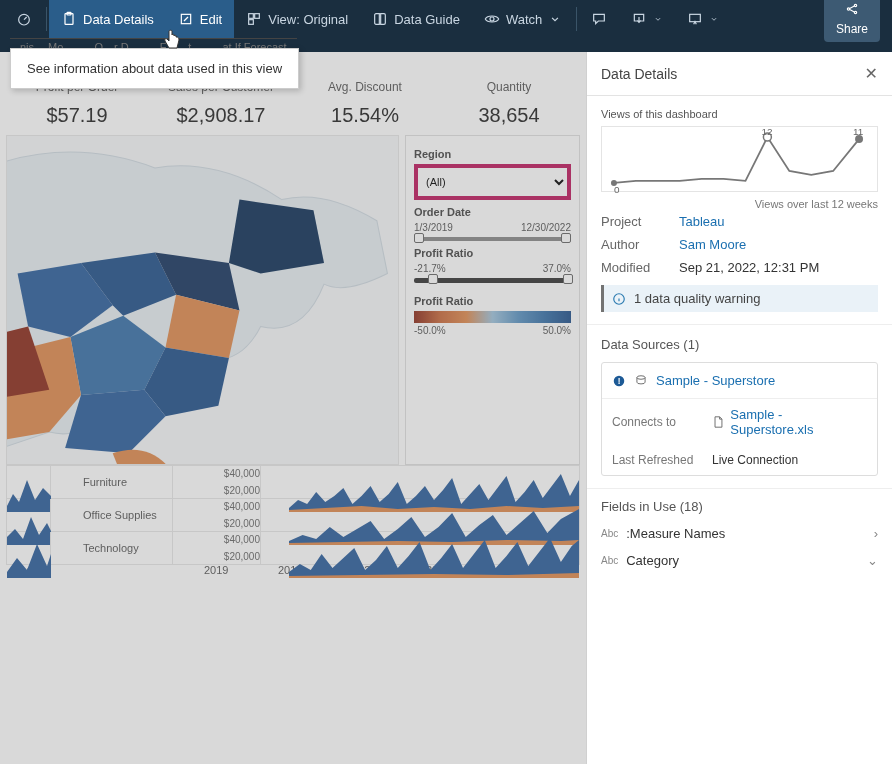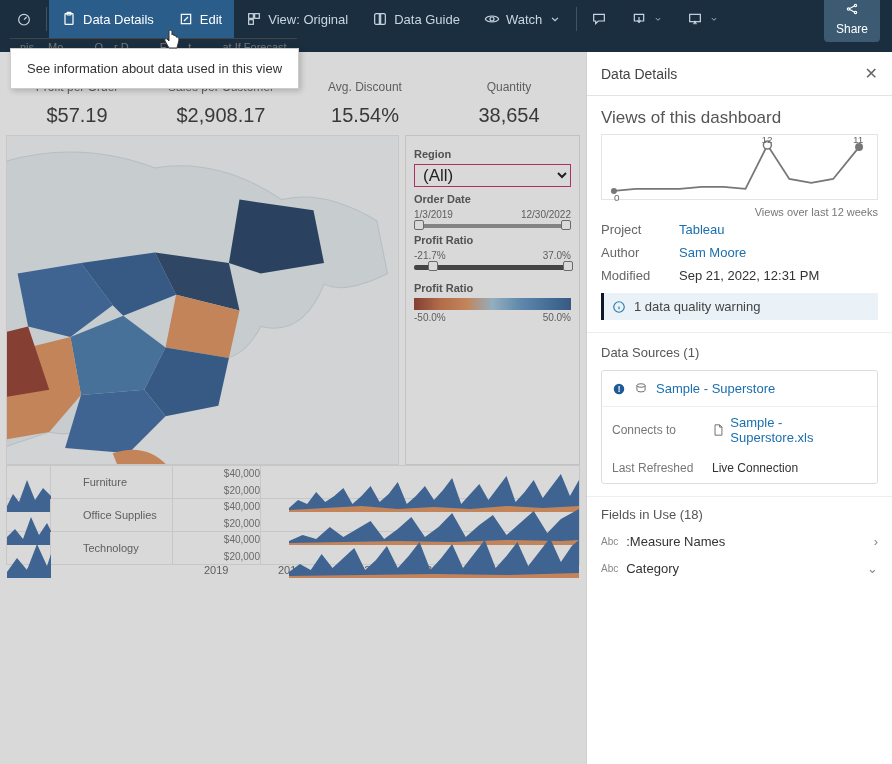--- a/index.html
+++ b/index.html
@@ -29,21 +29,21 @@
 .kpi-row { display: flex; padding: 28px 10px 8px 10px; gap: 10px; }
 .kpi { flex: 1; text-align: center; }
 .kpi-label { font-size: 12px; color: #555; margin-bottom: 10px; }
 .kpi-value { font-size: 20px; color: #222; }
 
 
 .map-row { display: flex; padding: 0 6px; gap: 6px; }
 .map-box { flex: 1; height: 330px; position: relative; overflow: hidden; border: 1px solid #e6e6e6; }
 .filters-box { width: 175px; border: 1px solid #e0e0e0; padding: 6px 8px; font-size: 11px; color: #444; }
 .filter-label { font-weight: 600; margin-top: 6px; margin-bottom: 4px; font-size: 11px; }
-.filter-select { width: 100%; border: 1px solid #be185d; padding: 0 4px; font-size: 17px; background: #fff; }
+.filter-select { width: 100%; border: 4px solid #be185d; padding: 7px 4px; font-size: 11px; background: #fff; }
 .slider-row { display: flex; justify-content: space-between; font-size: 10px; color: #555; margin-top: 4px;}
 .slider { margin-top: 4px; height: 4px; background: #888; border-radius: 2px; position: relative; }
 .slider .h1, .slider .h2 { position: absolute; width: 10px; height: 10px; background: #fff; border: 1px solid #666; border-radius: 2px; top: -4px; }
 .slider .h1 { left: 0; } .slider .h2 { right: 0; }
 .slider.dark { background: #333; height: 5px; }
 .slider.dark .h2 { right: -2px; }
 .slider.single .h1 { left: 14px; }
 
 
 .legend-bar { height: 12px; margin-top: 4px; background: linear-gradient(to right, #8b2a1a, #c9683a, #e08a4d, #9fc3dc, #5a93c2, #3670a8, #1f4f8a); }
@@ -60,28 +60,28 @@
 .x-years { display: flex; padding-left: 198px; padding-right:6px; font-size: 11px; color: #555; }
 .x-years span { flex: 1; text-align: left; }
 .left-years { padding: 2px 0 0 14px; font-size: 11px; color: #555;}
 
 
 .panel { width: 306px; border-left: 1px solid #d0d0d0; background: #fff; display: flex; flex-direction: column; overflow-y: auto;}
 .panel-header { display: flex; align-items: center; justify-content: space-between; padding: 12px 14px; border-bottom: 1px solid #e3e3e3; }
 .panel-title { font-size: 14px; color: #444; }
 .panel-close { cursor: pointer; color: #666; font-size: 16px; }
 .panel-section { padding: 12px 14px; border-bottom: 1px solid #eee; }
-.sub-label { font-size: 17px; color: #555; margin-bottom: 6px; }
+.sub-label { font-size: 11px; color: #555; margin-bottom: 6px; }
 .sparkline-box { border: 1px solid #e4e4e4; height: 66px; position: relative; }
 .spark-note { text-align: right; font-size: 11px; color: #777; margin-top: 6px;}
 .meta-row { display: flex; padding: 4px 0; font-size: 13px; }
 .meta-key { width: 78px; color: #666; }
 .meta-val { color: #333; }
 .meta-val.link { color: #1a6fb0; cursor: pointer; }
-.warning-row { background: #eaf2f8; border-left: 3px solid #0f172a; padding: 6px 8px; margin-top: 6px; display: flex; align-items: center; gap: 8px; font-size: 13px; color: #444;}
+.warning-row { background: #eaf2f8; border-left: 3px solid #737373; padding: 6px 8px; margin-top: 6px; display: flex; align-items: center; gap: 8px; font-size: 13px; color: #444;}
 .ds-card { border: 1px solid #ddd; border-radius: 3px; margin-top: 10px; }
 .ds-card-head { display: flex; align-items: center; gap: 8px; padding: 10px; border-bottom: 1px solid #eee;}
 .ds-link { color: #1a6fb0; font-size: 13px; cursor: pointer;}
 .ds-meta { display: flex; padding: 8px 10px; font-size: 12px; align-items: center;}
 .ds-meta .k { width: 100px; color: #777;}
 .field-row { display: flex; align-items: center; padding: 6px 14px; gap: 8px; font-size: 13px; }
 .field-abc { color: #888; font-size: 10px; }
 .field-chevron { margin-left: auto; color: #888; }
 .field-detail { border: 1px solid #e2e2e2; margin: 6px 14px 14px; padding: 10px 12px; font-size: 13px; color: #555;}
 .field-detail .hdr { margin-bottom: 14px; color:#666;}

